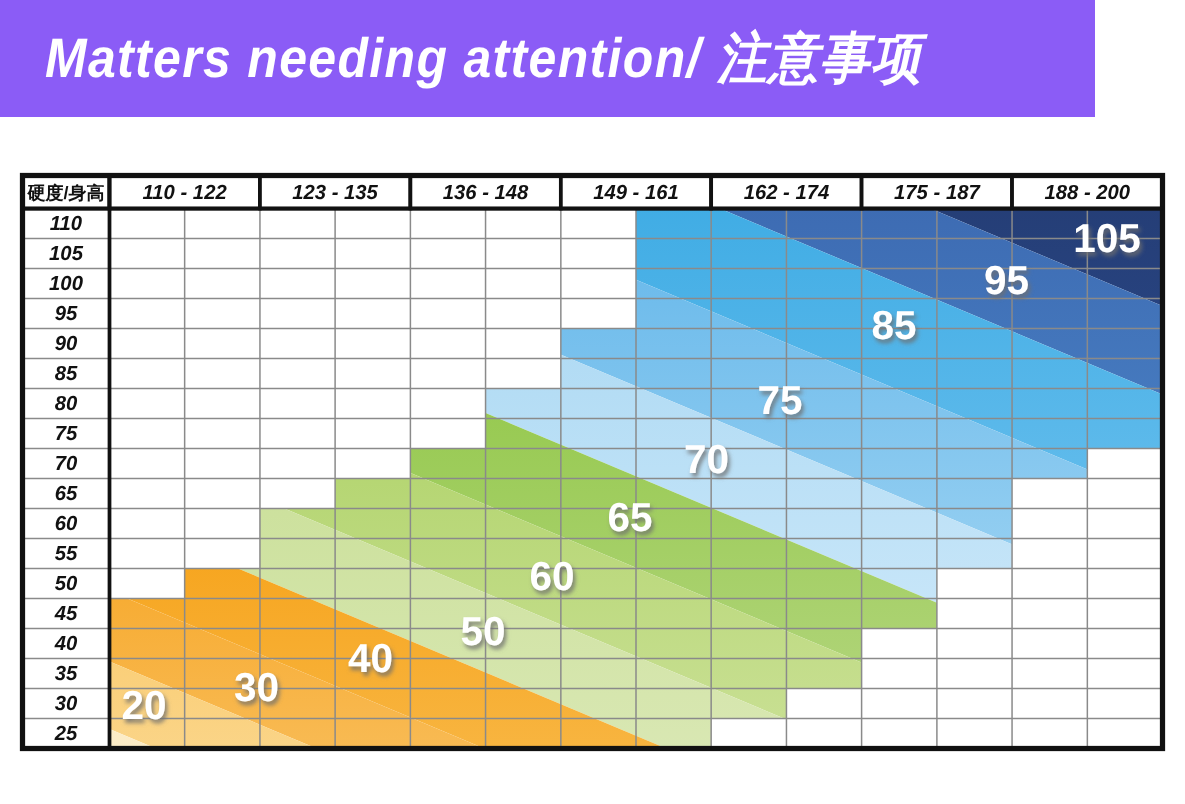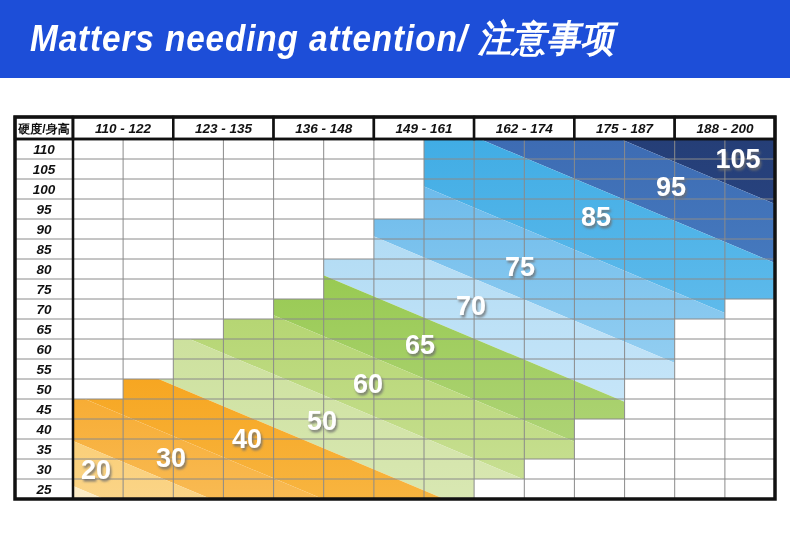--- a/index.html
+++ b/index.html
@@ -1,22 +1,22 @@
 <!DOCTYPE html>
 <html><head>
 <meta charset="utf-8">
 <style>
   html,body{margin:0;padding:0;}
   body{
     width:790px;height:536px;position:relative;background:#ffffff;
     font-family:"Liberation Sans",sans-serif;overflow:hidden;
   }
   .title-bar{
-    position:absolute;left:0;top:0;width:790px;height:78px;
-    background:#1d4ed8;display:flex;align-items:center;
+    position:absolute;left:0;top:0;width:730px;height:78px;
+    background:#8b5cf6;display:flex;align-items:center;
   }
   .title-text{
     display:inline-block;color:#ffffff;font-weight:bold;font-style:italic;
     font-size:37px;letter-spacing:1px;margin-left:30px;white-space:nowrap;
     transform:scaleX(0.9);transform-origin:left center;
   }
   .chart-wrap{position:absolute;left:0;top:0;width:790px;height:440px;}
   svg text{font-family:"Liberation Sans",sans-serif;}
   .hdr-txt{font-size:13.5px;font-weight:bold;font-style:italic;fill:#111111;}
   .corner-txt{font-size:12px;font-weight:bold;fill:#111111;}

